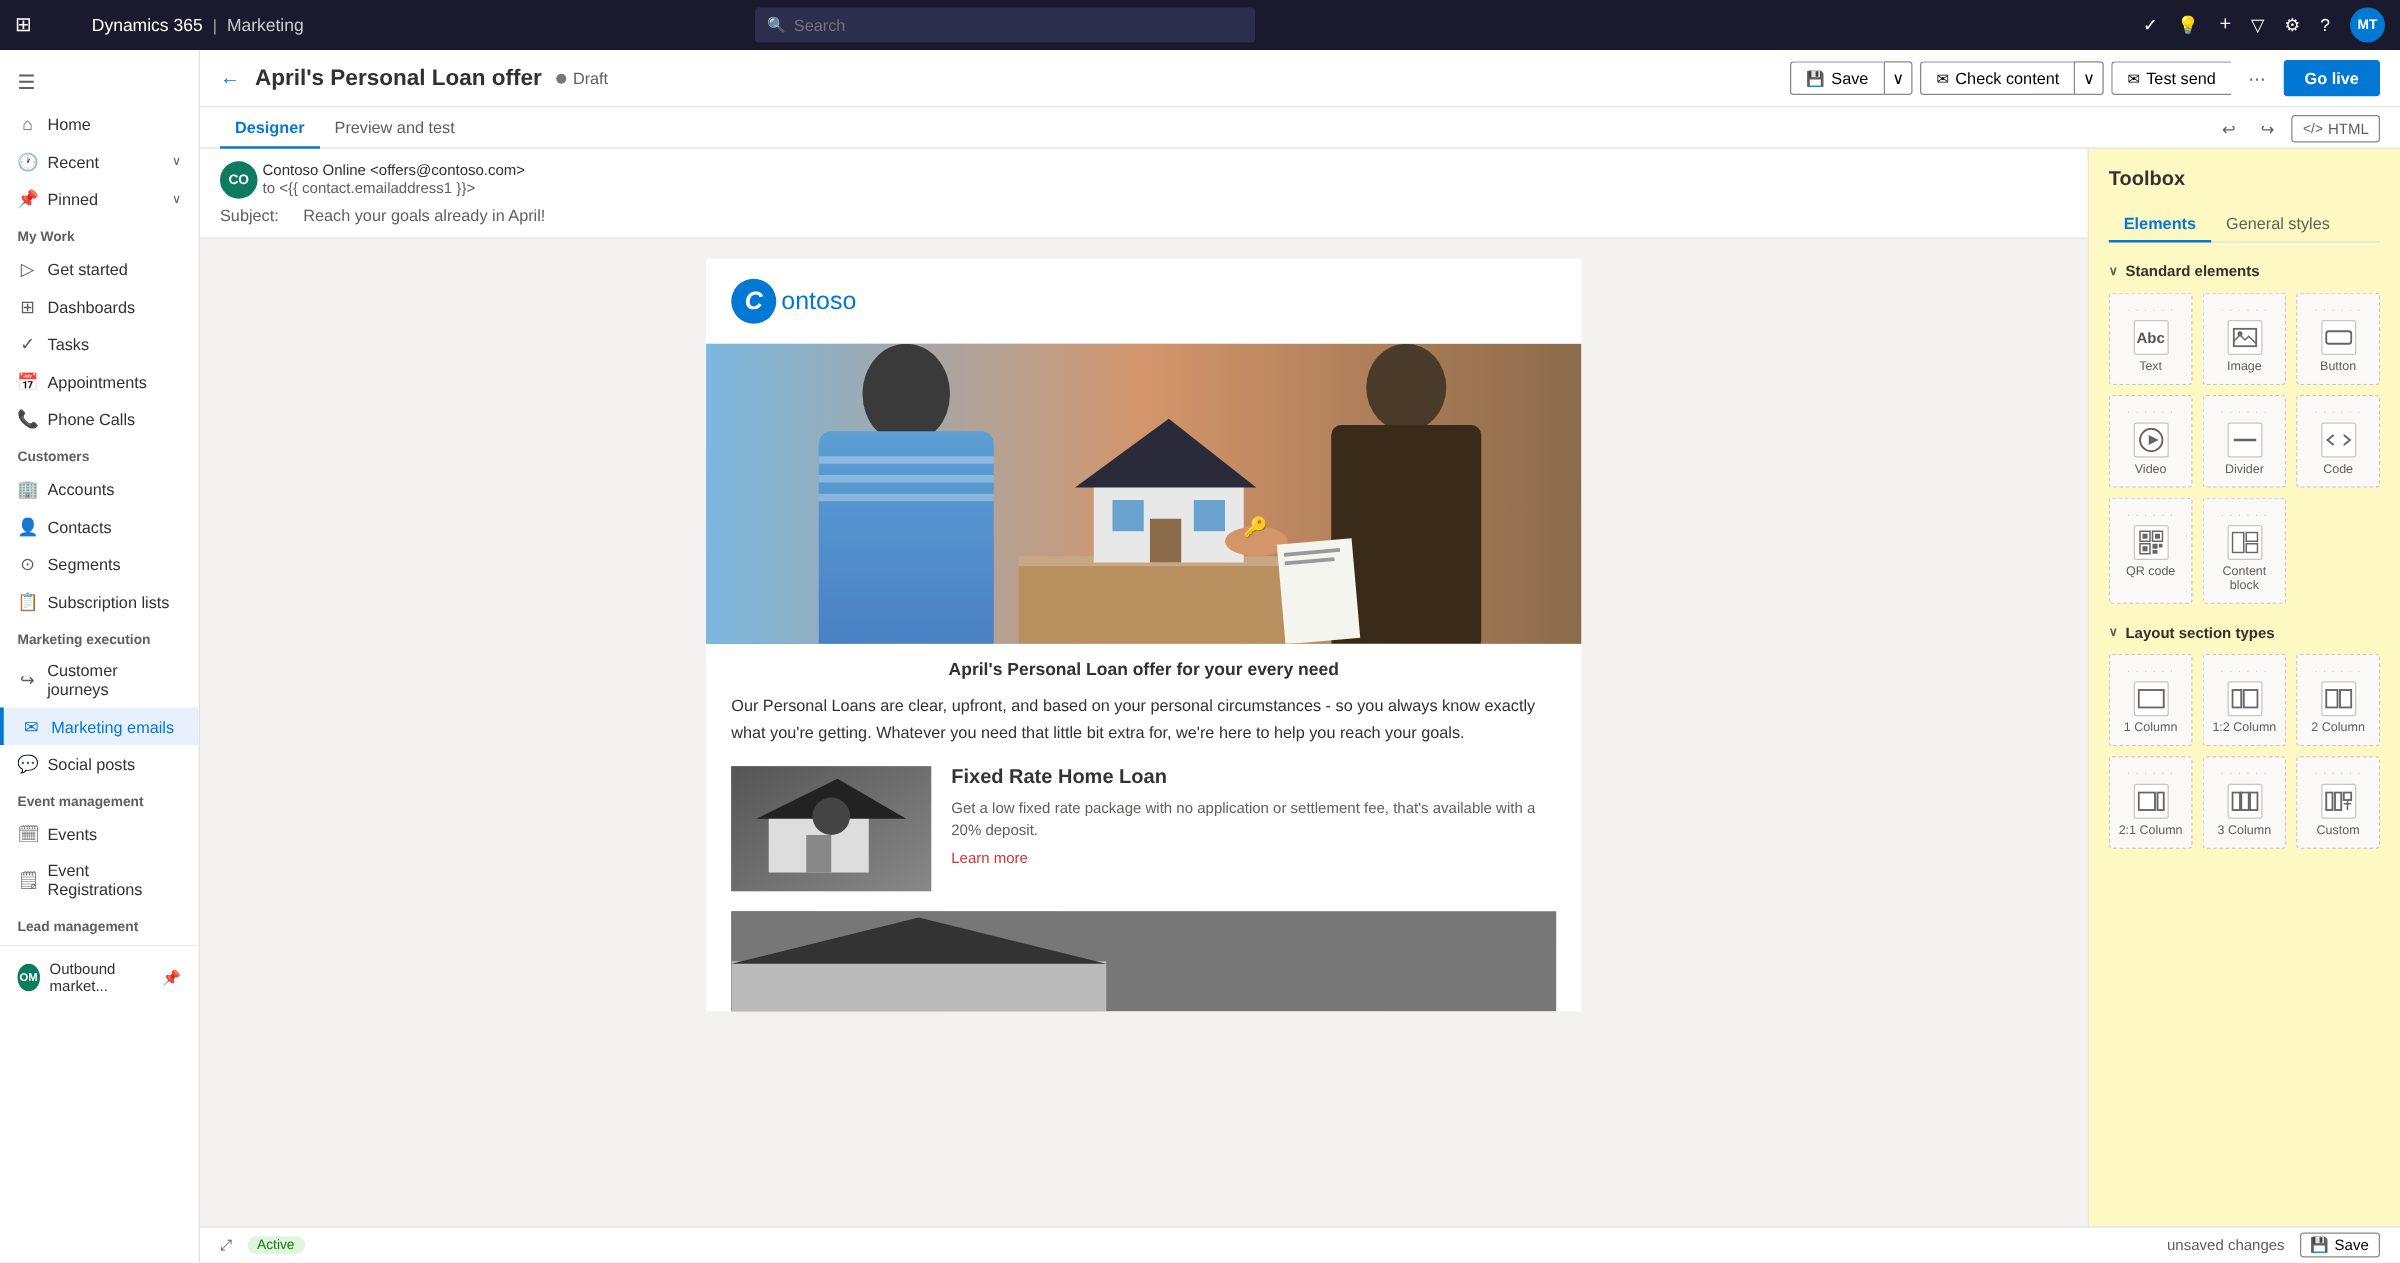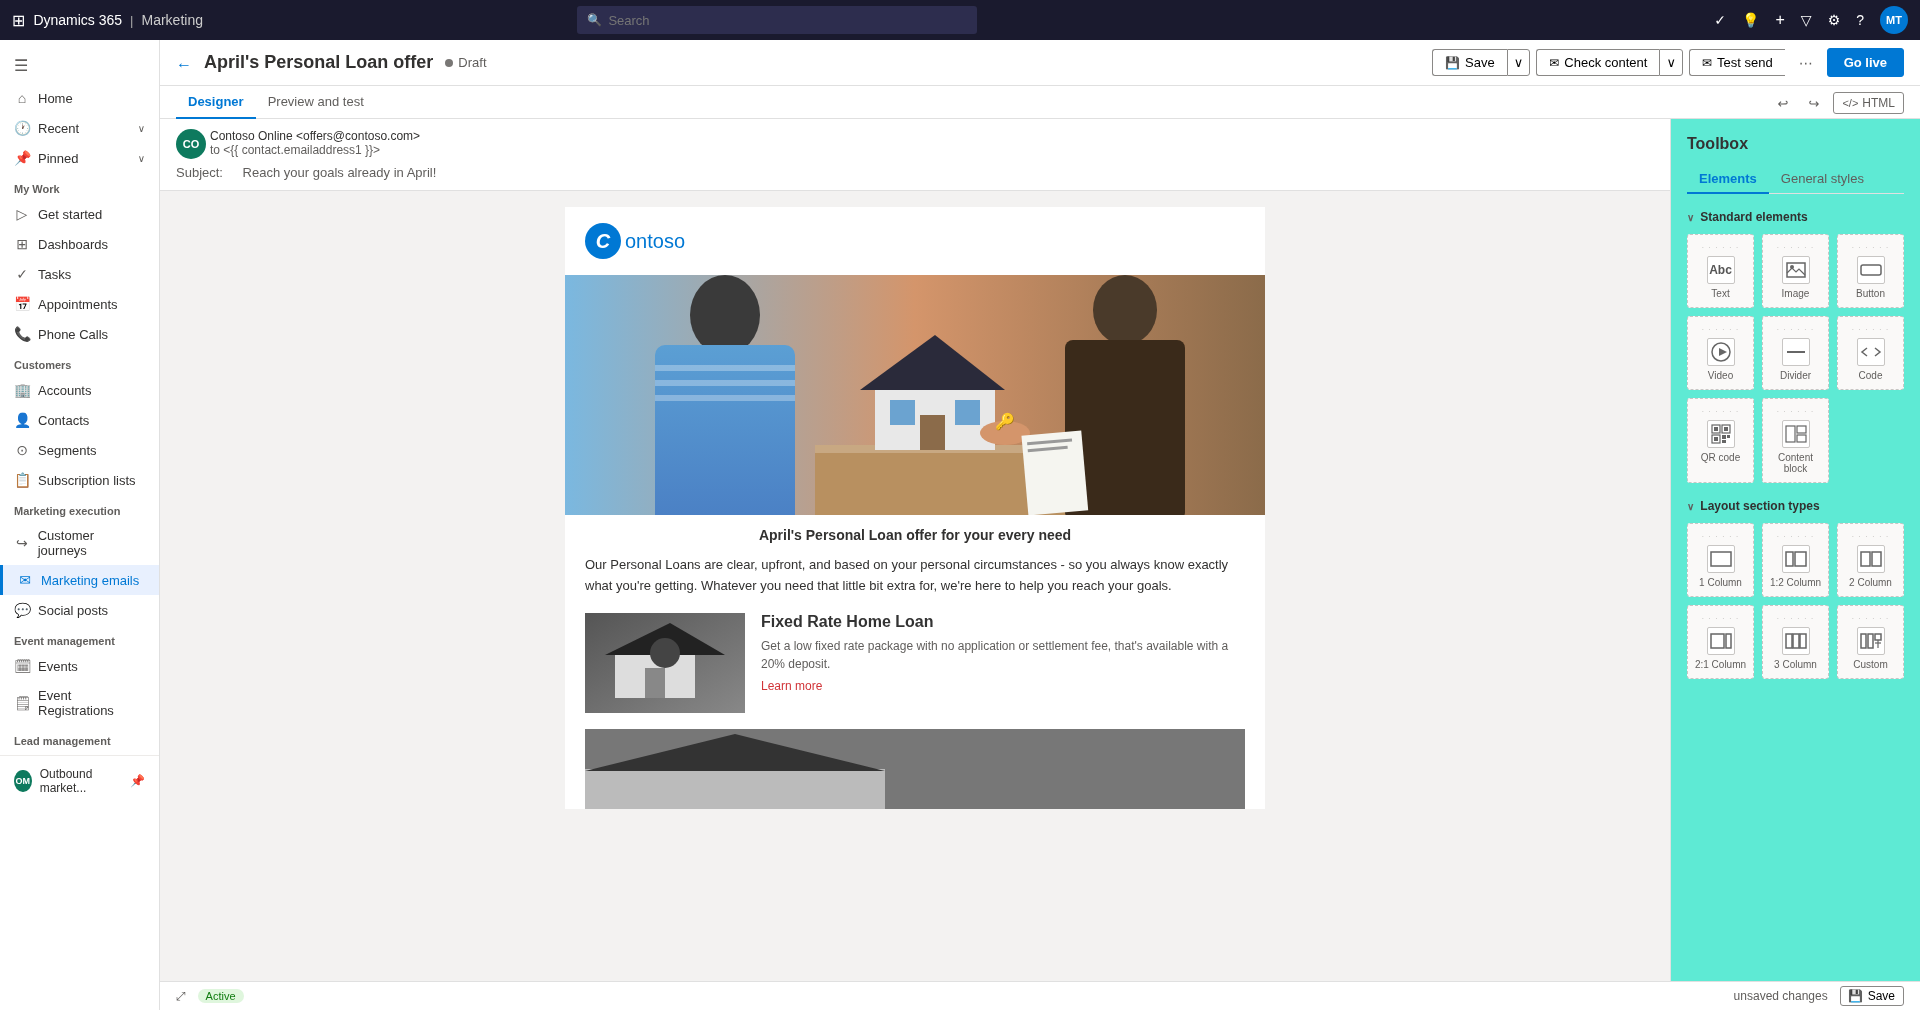--- a/index.html
+++ b/index.html
@@ -10,21 +10,21 @@
       background: #1a1a2e;
       height: 40px;
       display: flex;
       align-items: center;
       padding: 0 12px;
       gap: 12px;
       flex-shrink: 0;
     }
     .top-nav-logo { display: flex; align-items: center; gap: 8px; }
     .nav-waffle { color: #fff; font-size: 16px; cursor: pointer; }
-    .nav-brand { color: #fff; font-size: 14px; font-weight: 500; }
+    .nav-brand { color: #fff; font-size: 14px; font-weight: 500; margin-left: 40px; }
     .nav-module { color: #ccc; font-size: 14px; }
     .nav-search {
       flex: 1; max-width: 400px; margin: 0 auto;
       background: #2d2d4e; border: none; border-radius: 3px;
       height: 28px; display: flex; align-items: center;
       padding: 0 10px; gap: 6px;
     }
     .nav-search input {
       background: transparent; border: none; color: #ccc;
       font-size: 13px; outline: none; width: 100%;
@@ -114,21 +114,21 @@
     .email-hero-caption { text-align: center; font-weight: 600; font-size: 14px; padding: 12px; color: #323130; }
     .email-body-text { padding: 0 20px 16px; font-size: 13px; line-height: 1.6; color: #323130; }
     .email-feature { display: flex; gap: 16px; padding: 0 20px 16px; }
     .feature-img { width: 160px; height: 100px; background: linear-gradient(135deg, #555 0%, #888 100%); flex-shrink: 0; }
     .feature-content { flex: 1; }
     .feature-title { font-weight: 600; font-size: 16px; margin-bottom: 6px; }
     .feature-text { font-size: 12px; color: #605e5c; line-height: 1.5; }
     .feature-link { color: #d13438; font-size: 12px; margin-top: 6px; cursor: pointer; }
 
     
-    .toolbox { width: 250px; background: #5eead4; border-left: 1px solid #e0e0e0; overflow-y: auto; flex-shrink: 0; padding: 16px; }
+    .toolbox { width: 250px; background: #fef9c3; border-left: 1px solid #e0e0e0; overflow-y: auto; flex-shrink: 0; padding: 16px; }
     .toolbox-title { font-size: 16px; font-weight: 600; margin-bottom: 12px; }
     .toolbox-tabs { display: flex; gap: 0; border-bottom: 1px solid #e0e0e0; margin-bottom: 16px; }
     .toolbox-tab { padding: 6px 12px; cursor: pointer; font-size: 13px; color: #605e5c; border-bottom: 2px solid transparent; margin-bottom: -1px; }
     .toolbox-tab.active { color: #0078d4; border-bottom-color: #0078d4; font-weight: 600; }
     .toolbox-section { margin-bottom: 16px; }
     .toolbox-section-header { display: flex; align-items: center; gap: 6px; font-size: 12px; font-weight: 600; color: #323130; margin-bottom: 10px; cursor: pointer; }
     .toolbox-section-chevron { font-size: 10px; color: #605e5c; }
     .toolbox-grid { display: grid; grid-template-columns: repeat(3, 1fr); gap: 8px; }
     .toolbox-item {
       border: 1px dashed #c8c6c4; border-radius: 3px;

